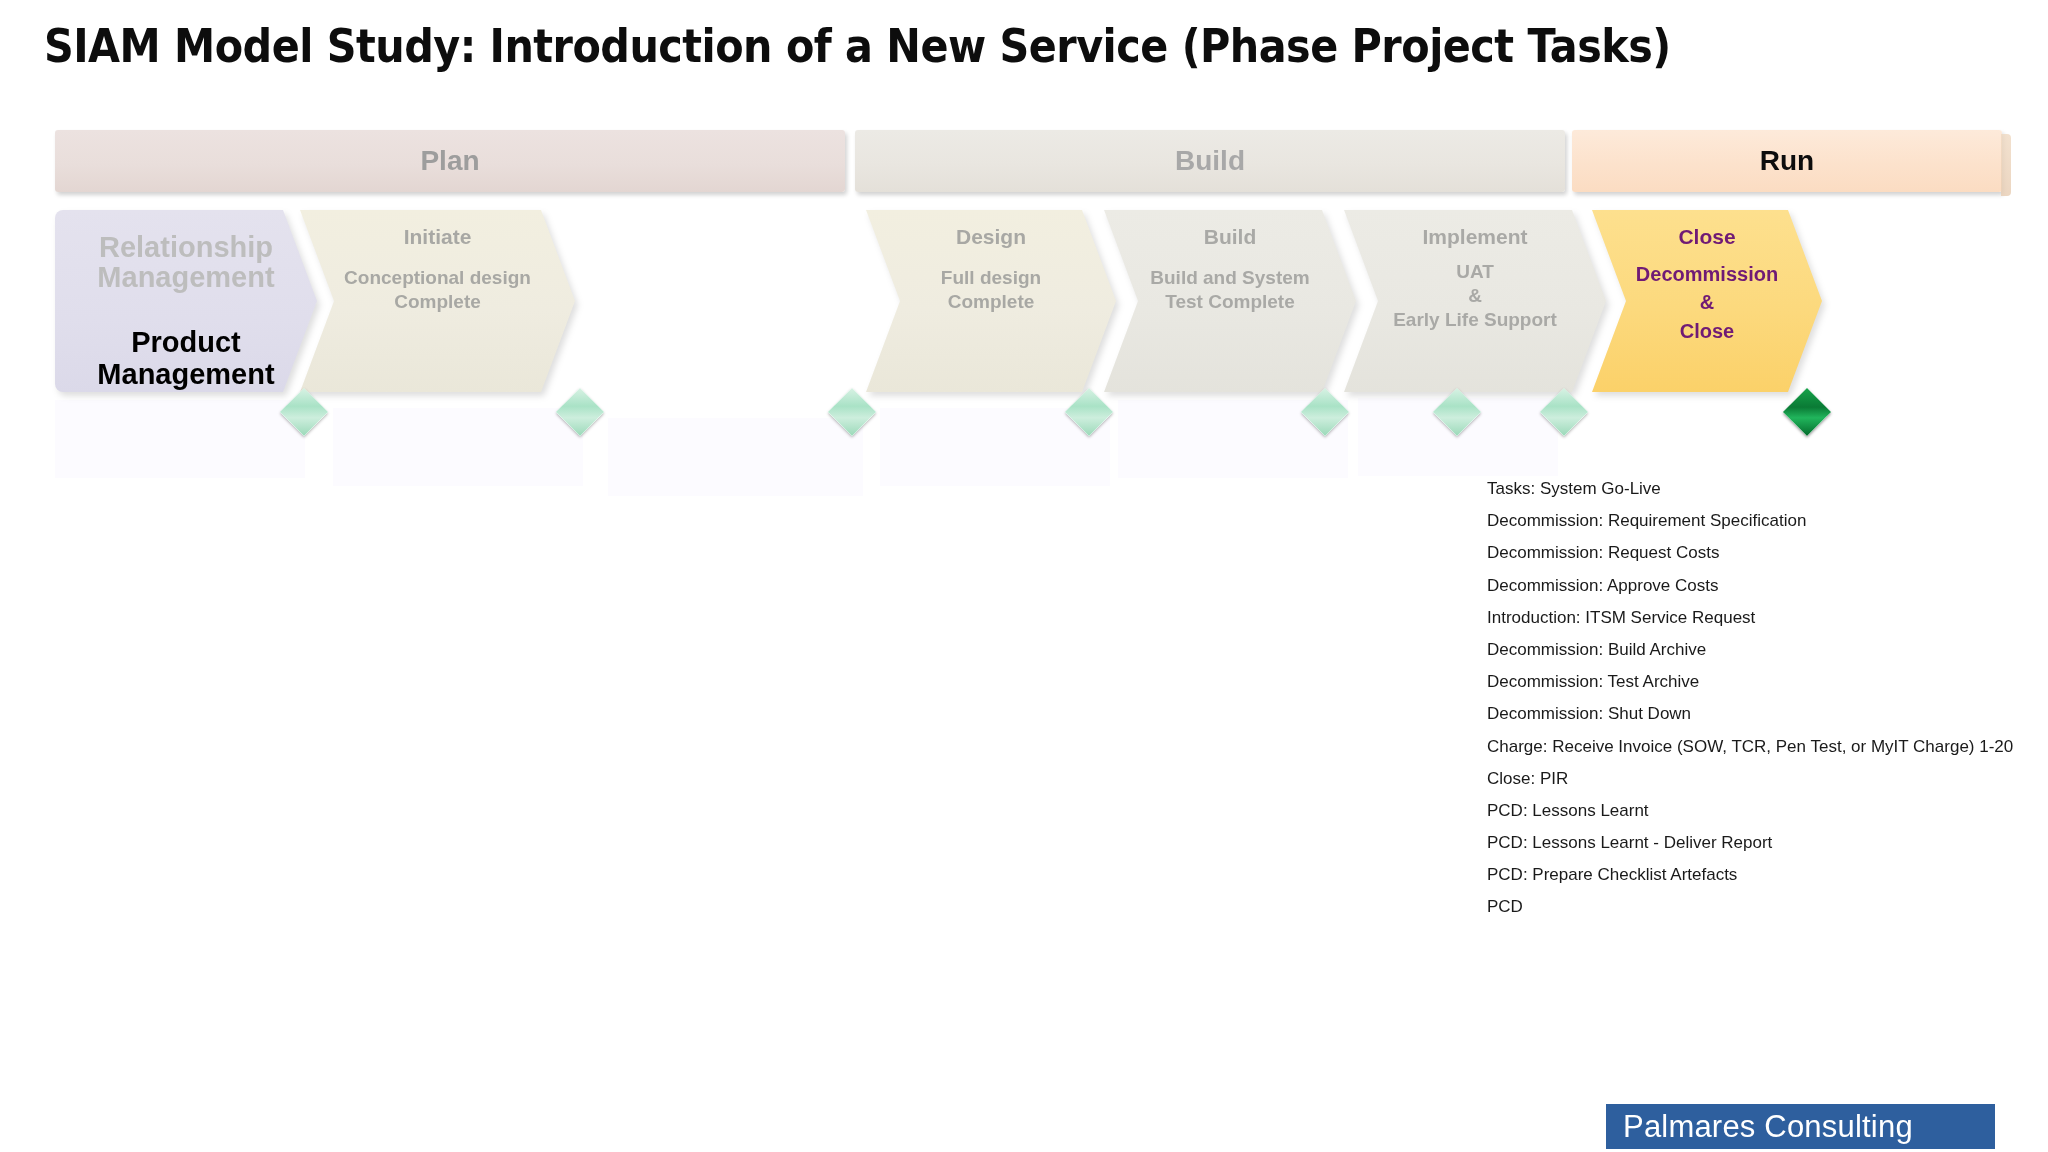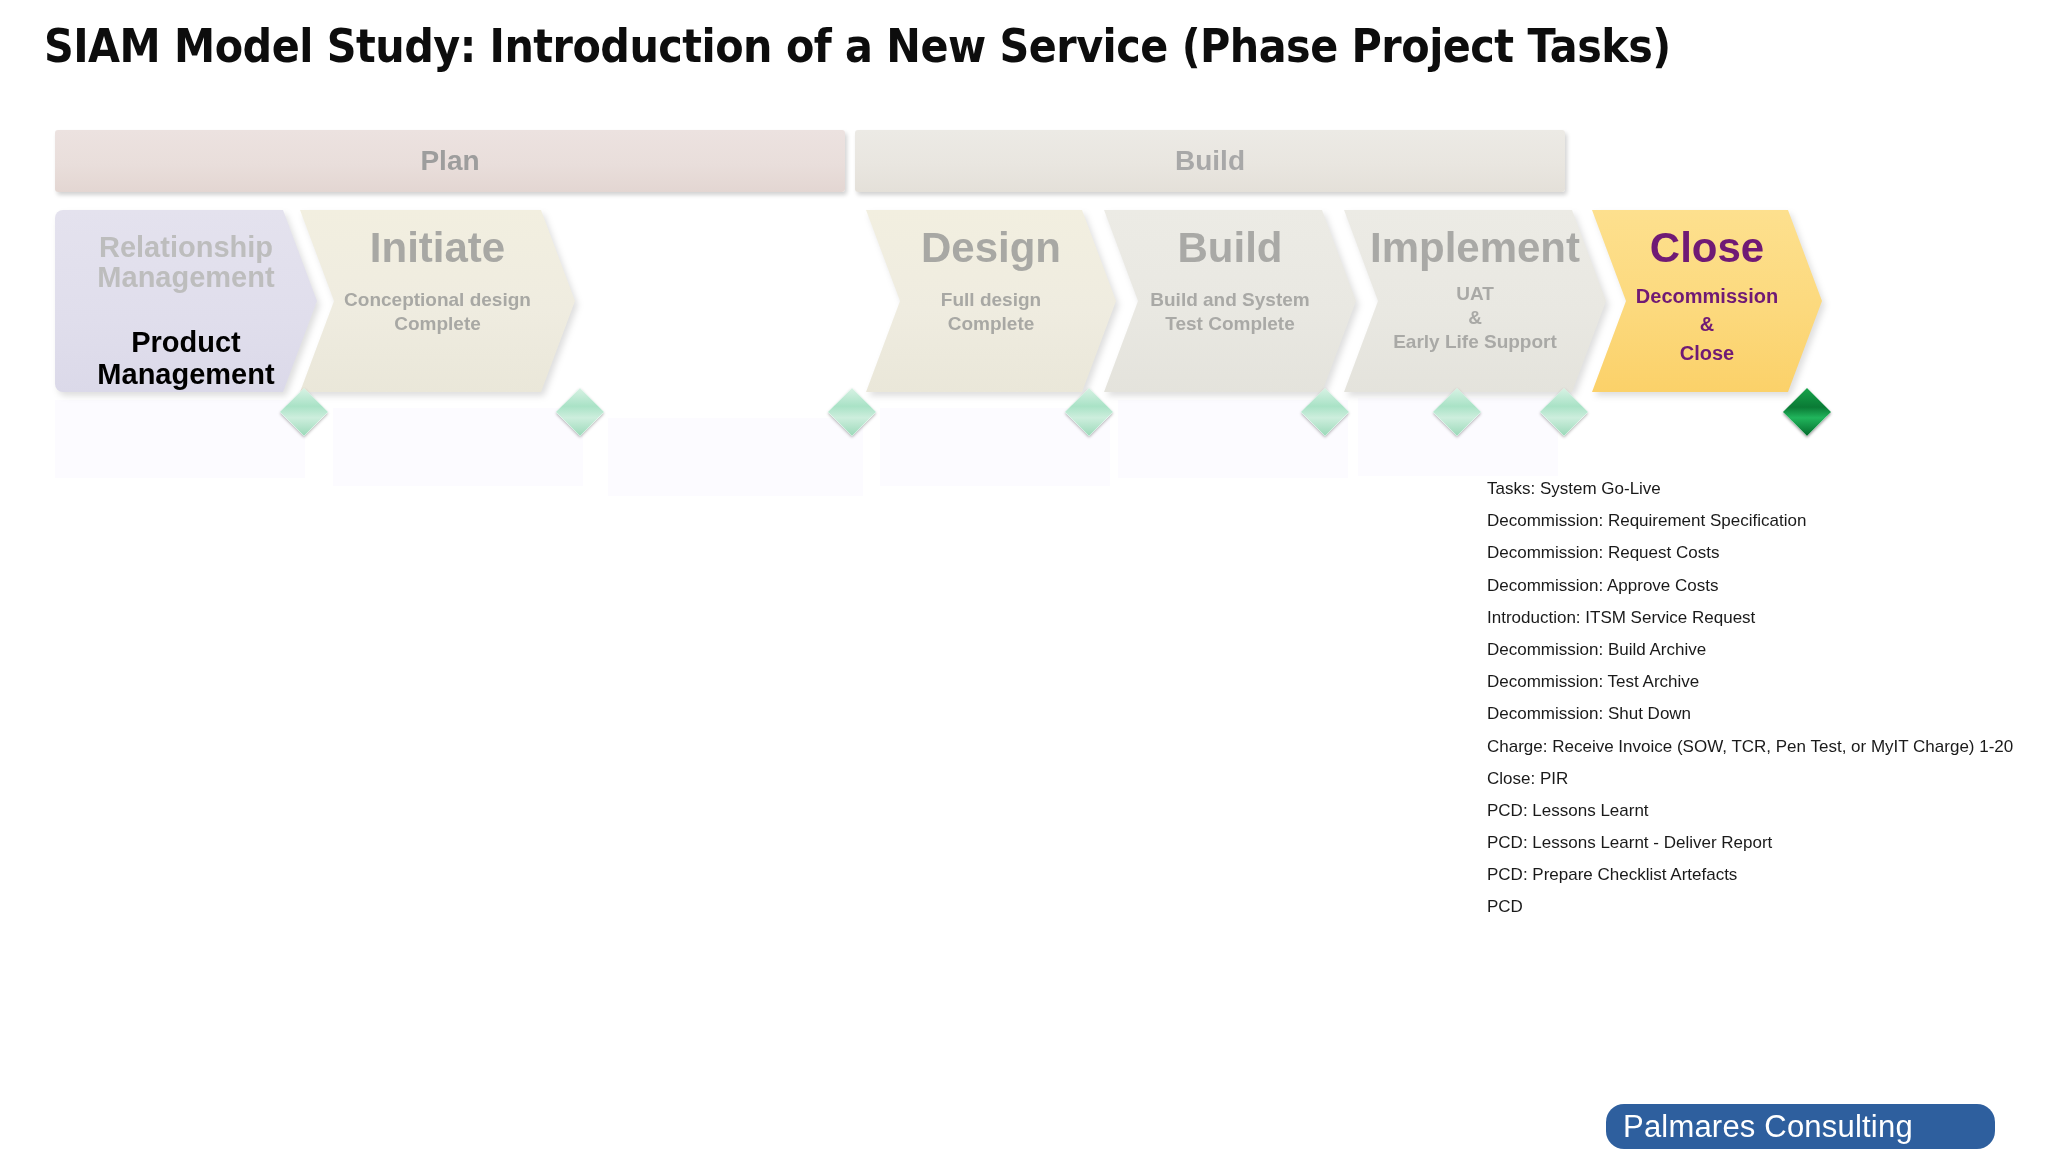--- a/index.html
+++ b/index.html
@@ -75,21 +75,21 @@
   .stage .shape{
     position:absolute;inset:0;
     clip-path:polygon(0 0, calc(100% - 34px) 0, 100% 50%, calc(100% - 34px) 100%, 0 100%, 34px 50%);
   }
   .stage.first .shape{
     clip-path:polygon(0 0, calc(100% - 34px) 0, 100% 50%, calc(100% - 34px) 100%, 0 100%);
     border-radius:8px 0 0 8px;
   }
   .stage .inner{position:relative;z-index:2;width:100%;text-align:center;}
   .stage .sname{
-    font-size:42px;font-weight:bold;line-height:1.05;
+    font-size:21px;font-weight:bold;line-height:1.05;
     margin-top:16px;
   }
   .stage .ssub{
     font-size:19px;font-weight:bold;line-height:1.28;
     margin-top:18px;padding:0 14px;
   }
   .stage .ssub ol{
     margin:0;padding-left:30px;text-align:left;
     list-style-position:outside;
   }
@@ -134,41 +134,44 @@
   .task{
     font-size:17px;color:#1a1a1a;line-height:1;
     margin-bottom:15.2px;white-space:nowrap;
   }
 
   
   .logo{
     position:absolute;left:1606px;top:1104px;
     width:389px;height:45px;
     background:#2e5f9e;
-    display:flex;align-items:center;border-radius:18px;
+    display:flex;align-items:center;
   }
   .logo span{
     color:#ffffff;font-size:31px;font-weight:normal;
     padding-left:17px;letter-spacing:.2px;
     font-family:"Liberation Sans",sans-serif;
   }
 </style>
 </head>
 <body>
 
 <div class="slide">
 
   <div class="title">SIAM Model Study: Introduction of a New Service (Phase Project Tasks)</div>
 
   <div class="banner-row">
     <div class="banner plan">
       <div class="blabel">Plan</div>
     </div>
     <div class="banner build">
       <div class="blabel">Build</div>
+    </div>
+    <div class="banner run">
+      <div class="blabel">Run</div>
     </div>
   </div>
 
   <div class="ghost" style="left:55px;top:400px;width:250px;height:78px;"></div>
   <div class="ghost" style="left:333px;top:408px;width:250px;height:78px;"></div>
   <div class="ghost" style="left:608px;top:418px;width:255px;height:78px;"></div>
   <div class="ghost" style="left:880px;top:408px;width:230px;height:78px;"></div>
   <div class="ghost" style="left:1118px;top:400px;width:230px;height:78px;"></div>
   <div class="ghost" style="left:1358px;top:398px;width:200px;height:78px;"></div>
 

